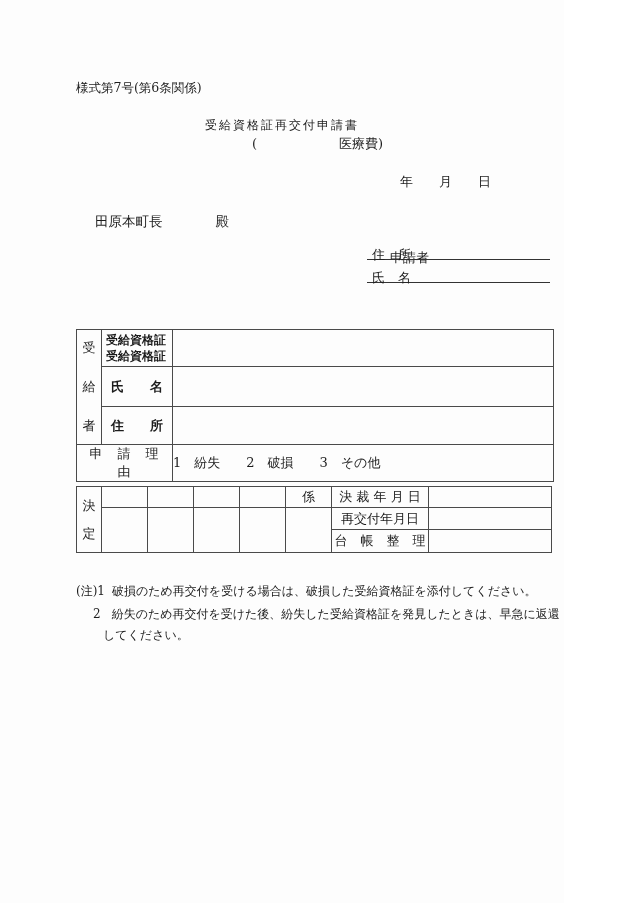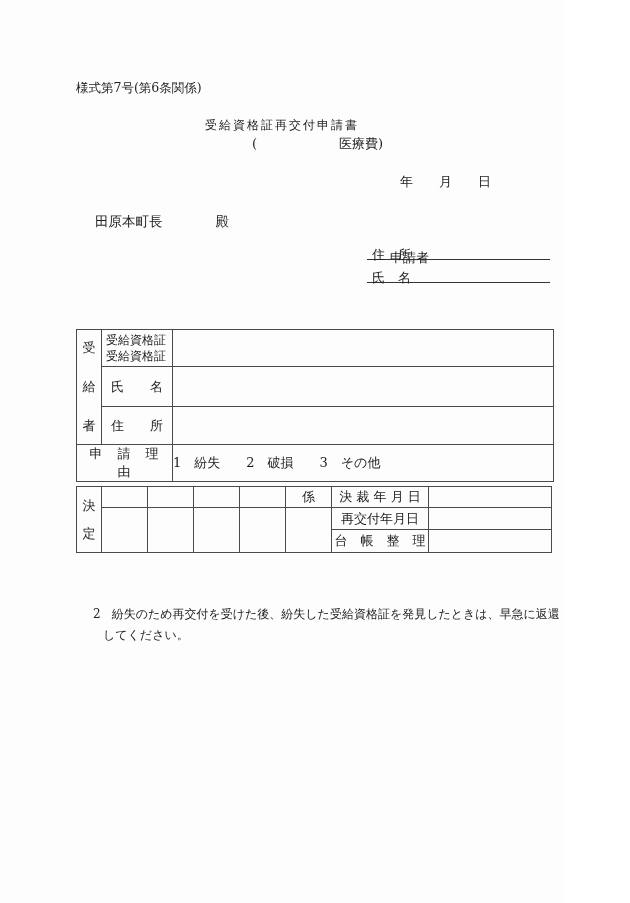--- a/index.html
+++ b/index.html
@@ -57,21 +57,21 @@
 
   td.vcol { text-align: center; }
   .vstack {
     display: flex; flex-direction: column;
     align-items: center; justify-content: center;
     height: 100%;
   }
   .vstack.recipient { gap: 21px; }
   .vstack.decision { gap: 10px; }
 
-  td.lbl-cell { text-align: center; }
+  td.lbl-cell { text-align: center; font-weight: bold; }
   .two-line-lbl { font-size: 12px; line-height: 16px; text-align: left; padding-left: 4px; }
   td.reason-lbl { text-align: center; letter-spacing: 1px; }
   td.reason-val { text-align: left; font-size: 12.5px; margin-top: 44px; }
   td.clerk { text-align: center; }
   td.d-lbl { text-align: center; }
   td.blank { background: transparent; }
 
   .note { font-size: 12px; position: absolute; white-space: nowrap; }
   .note1 { left: 76px; top: 583px; }
   .note1 .note-body { margin-left: 7px; }
@@ -181,18 +181,21 @@
       <td class="d-lbl">再交付年月日</td>
       <td class="blank"></td>
     </tr>
     <tr style="height:23px">
       <td class="d-lbl">台　帳　整　理</td>
       <td class="blank"></td>
     </tr>
   </tbody>
     </table>
 
+  <div class="note note1">
+    <span>(注)1</span><span class="note-body">破損のため再交付を受ける場合は、破損した受給資格証を添付してください。</span>
+  </div>
   <div class="note note2">
     <span>2</span><span class="note-body">紛失のため再交付を受けた後、紛失した受給資格証を発見したときは、早急に返還</span>
   </div>
   <div class="note note2b">してください。</div>
 
 </div>
 
 </body></html>

